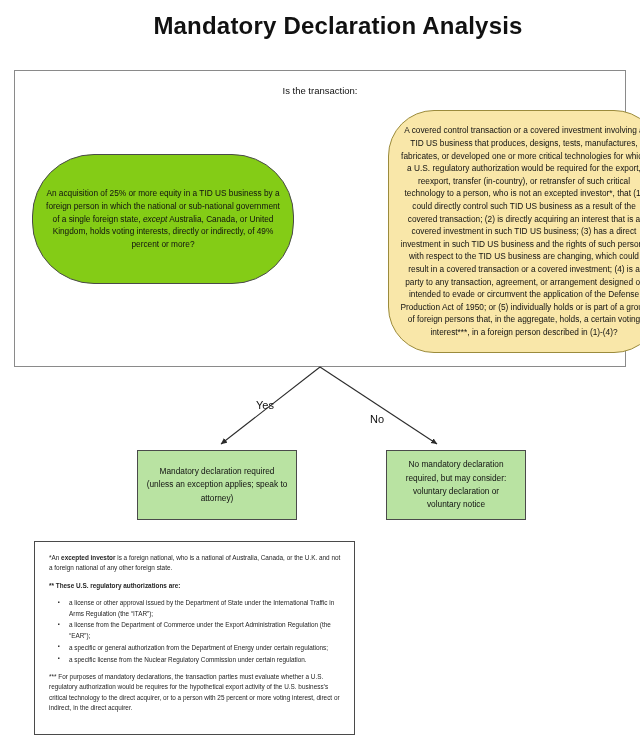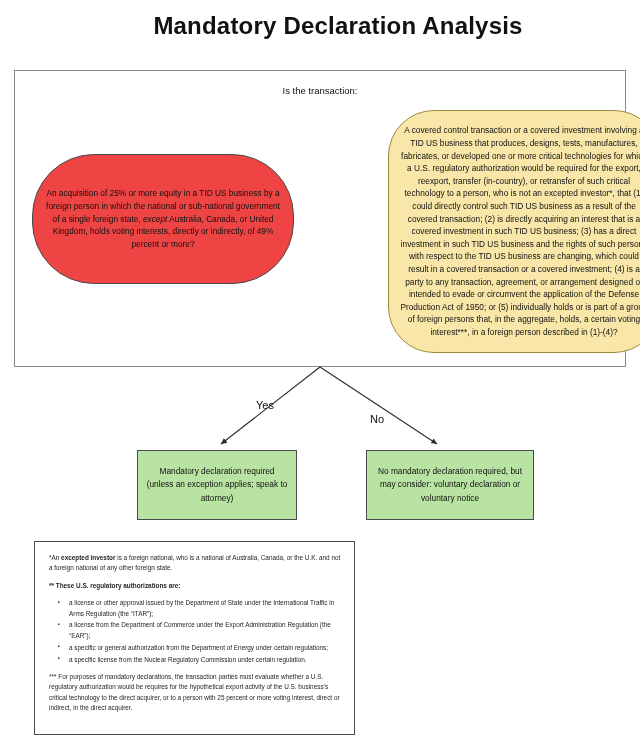--- a/index.html
+++ b/index.html
@@ -58,21 +58,21 @@
     display: flex;
     align-items: center;
     justify-content: center;
     text-align: center;
   }
   .shape-blue {
     left: 32px;
     top: 154px;
     width: 262px;
     height: 130px;
-    background: #ef4444;
+    background: #84cc16;
     border: 1px solid #4a4a4a;
     border-radius: 62px;
     padding: 6px 10px;
   }
   .shape-blue .shape-text {
     font-size: 8.3px;
     line-height: 1.55;
     color: #111111;
   }
   .shape-yellow {
@@ -123,21 +123,21 @@
     justify-content: center;
     text-align: center;
     padding: 4px 8px;
   }
   .outcome-text {
     font-size: 8.3px;
     line-height: 1.6;
     color: #111111;
   }
   .outcome-yes { left: 137px; top: 450px; width: 160px; height: 70px; }
-  .outcome-no  { left: 366px; top: 450px; width: 168px; height: 70px; }
+  .outcome-no  { left: 386px; top: 450px; width: 140px; height: 70px; }
 
   
   .footnotes {
     position: absolute;
     left: 34px;
     top: 541px;
     width: 321px;
     height: 194px;
     border: 1px solid #4a4a4a;
     box-sizing: border-box;

